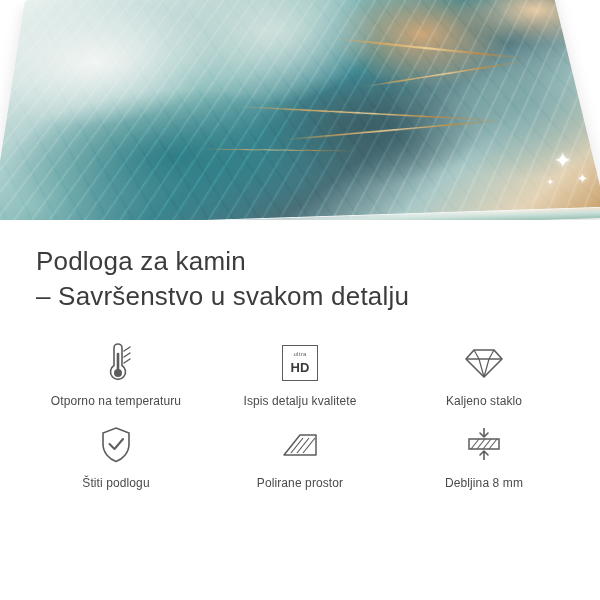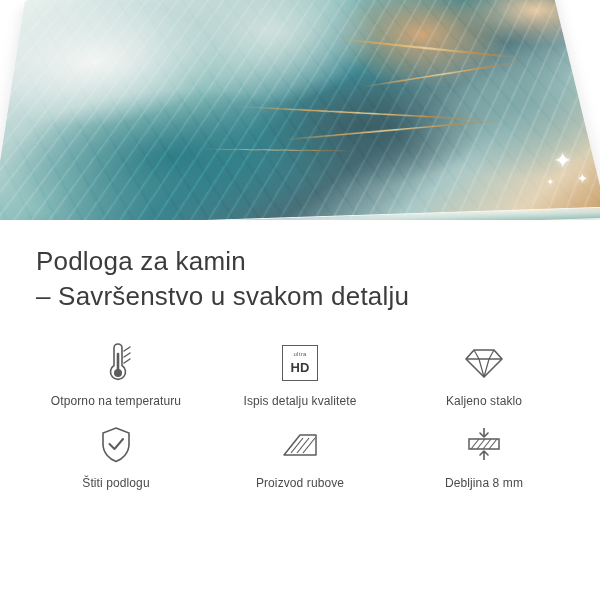--- a/index.html
+++ b/index.html
@@ -242,21 +242,21 @@
 
     <div class="feature">
       <div class="feature-icon">
         <svg width="44" height="34" viewBox="0 0 44 34">
           <path d="M6 27 L22 7 L38 7 L38 27 Z" fill="none" stroke="#5c5c5c" stroke-width="1.5" stroke-linejoin="round"></path>
           <line x1="13" y1="25" x2="25" y2="10" stroke="#5c5c5c" stroke-width="1.2"></line>
           <line x1="19" y1="25" x2="31" y2="10" stroke="#5c5c5c" stroke-width="1.2"></line>
           <line x1="25" y1="25" x2="37" y2="10" stroke="#5c5c5c" stroke-width="1.2"></line>
         </svg>
       </div>
-      <div class="feature-label">Proizvod rubove</div>
+      <div class="feature-label">Polirane prostor</div>
     </div>
 
     <div class="feature">
       <div class="feature-icon">
         <svg width="44" height="40" viewBox="0 0 44 40">
           <line x1="22" y1="3" x2="22" y2="11" stroke="#5c5c5c" stroke-width="1.6"></line>
           <polyline points="18,8 22,12 26,8" fill="none" stroke="#5c5c5c" stroke-width="1.6" stroke-linecap="round" stroke-linejoin="round"></polyline>
           <rect x="7" y="14" width="30" height="10" fill="none" stroke="#5c5c5c" stroke-width="1.5"></rect>
           <line x1="9" y1="24" x2="17" y2="14" stroke="#5c5c5c" stroke-width="1.1"></line>
           <line x1="15" y1="24" x2="23" y2="14" stroke="#5c5c5c" stroke-width="1.1"></line>

